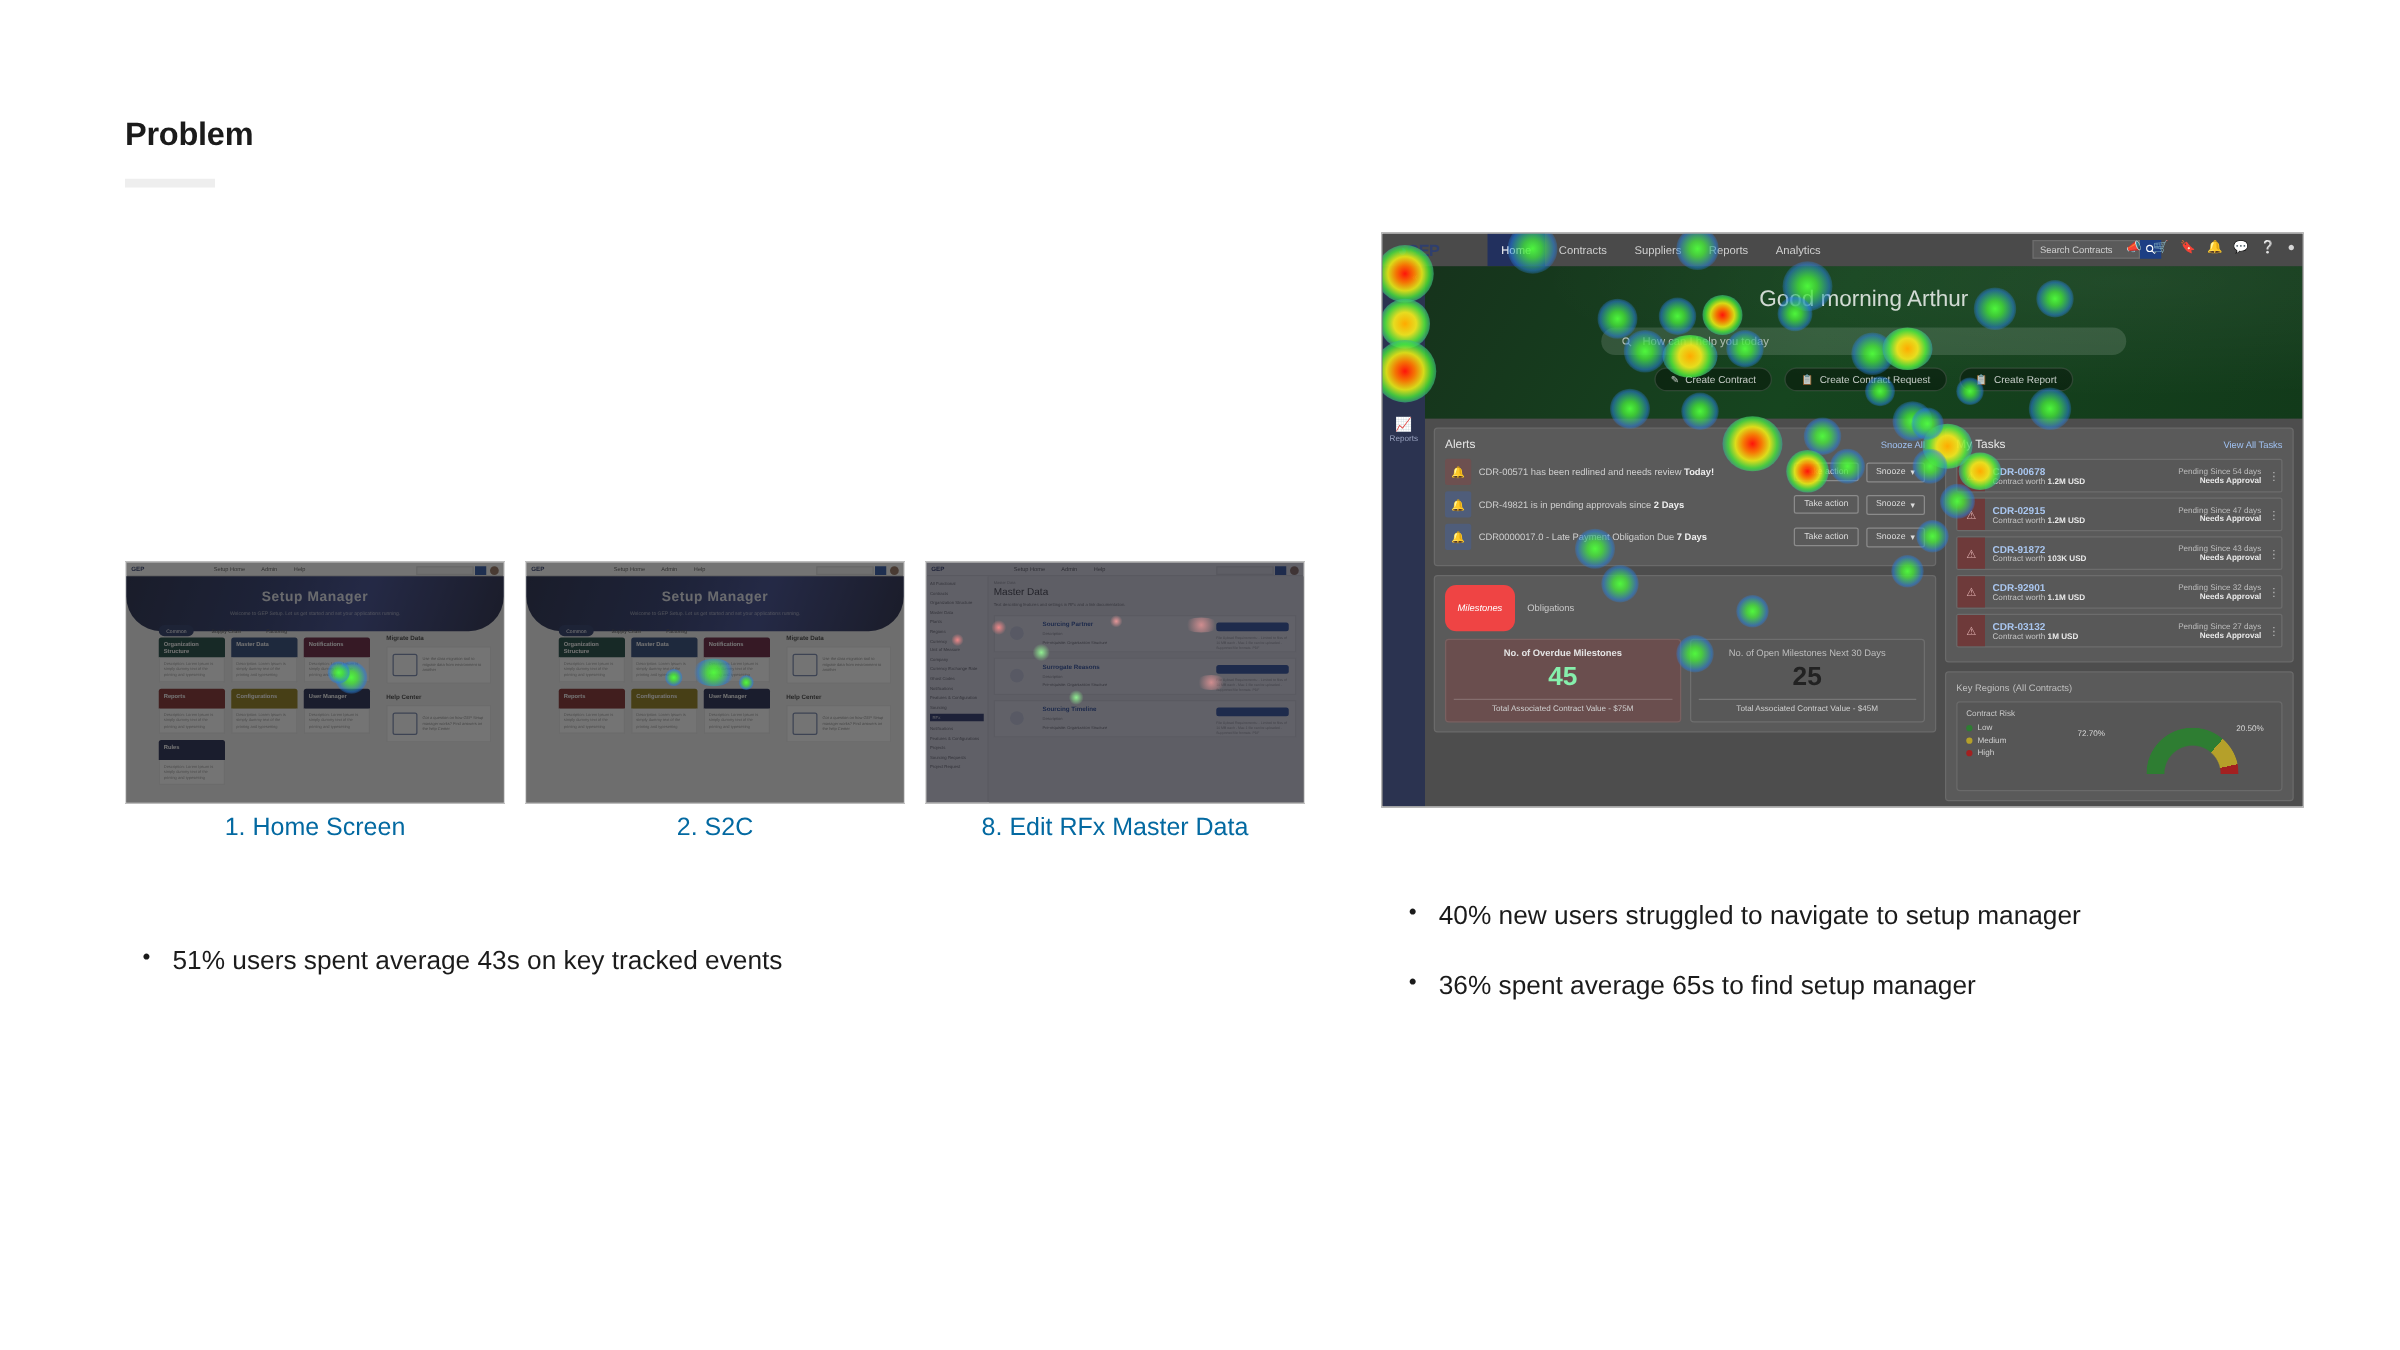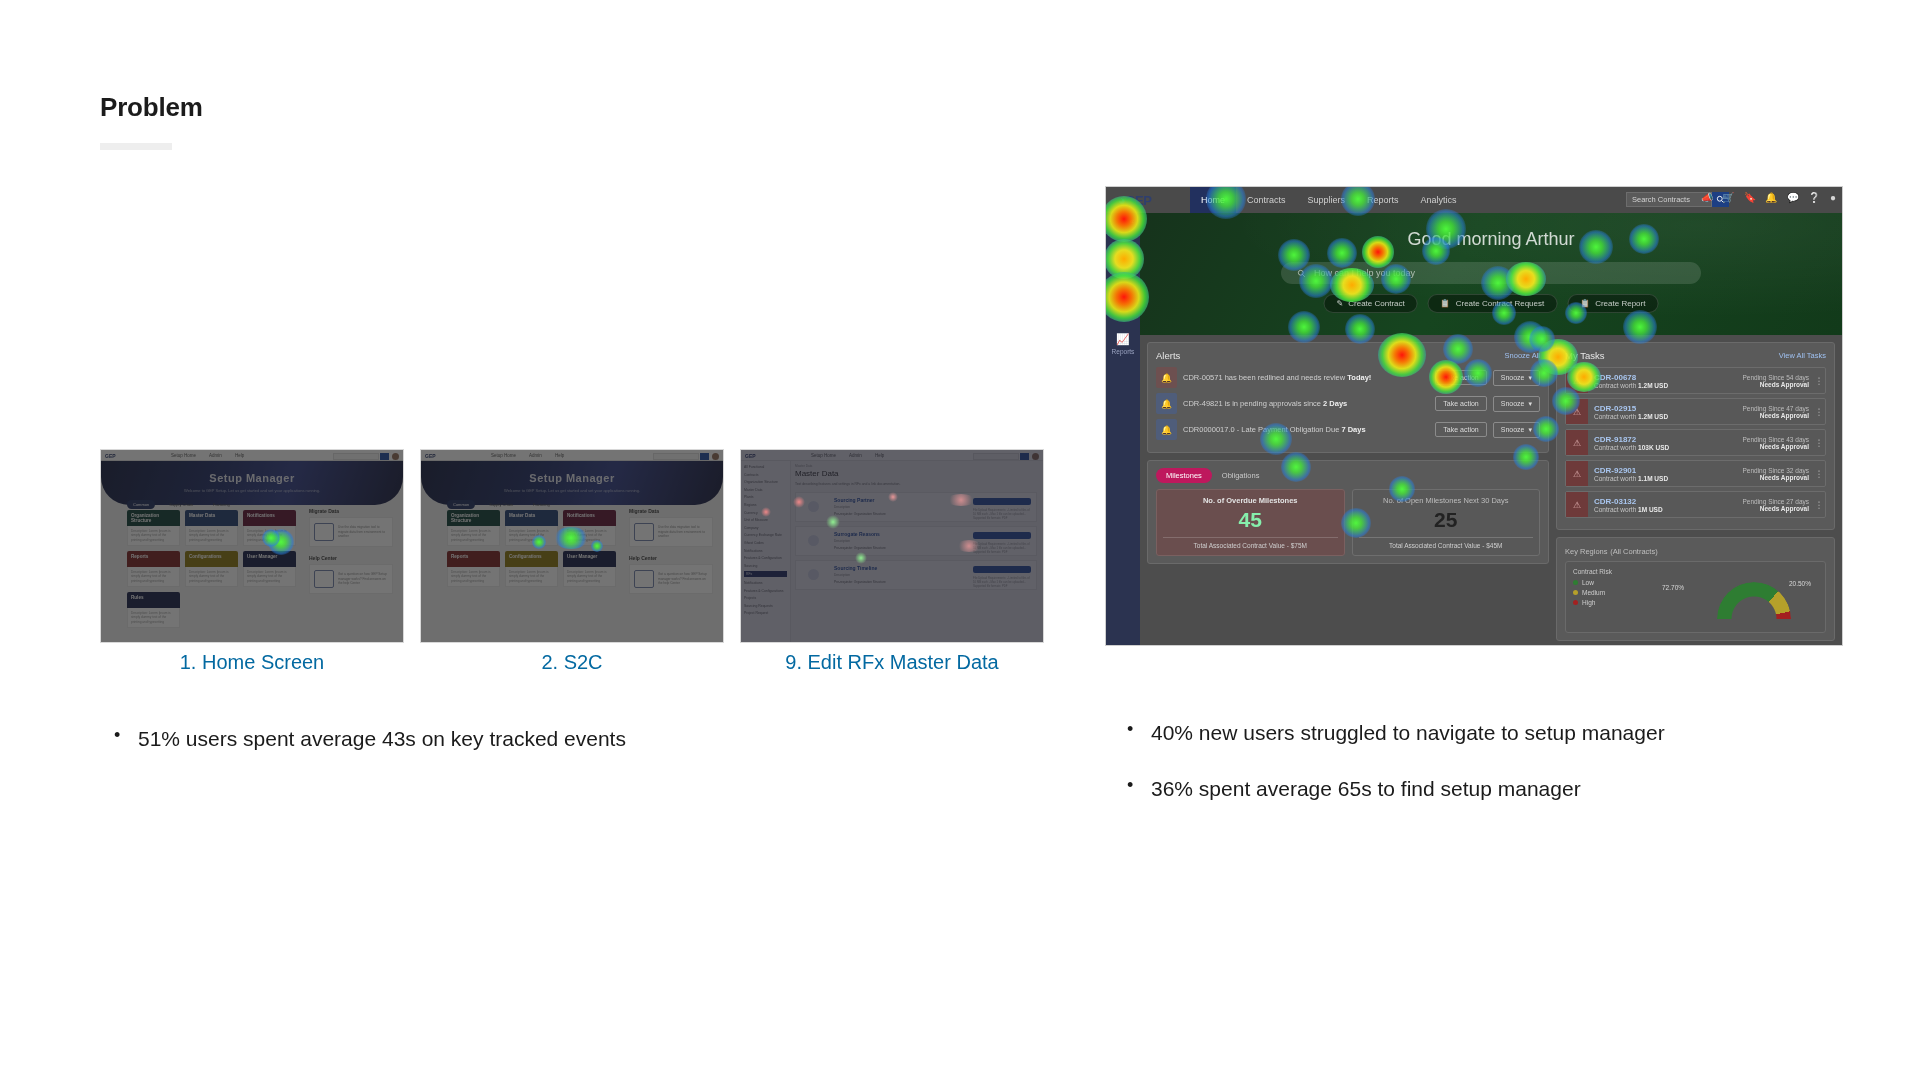--- a/index.html
+++ b/index.html
@@ -92,21 +92,21 @@
   .md-item-btn { position: absolute; right: 5px; top: 5px; width: 58px; height: 7px; background: #1f4aa0; border-radius: 2px; }
   .md-item-req { position: absolute; right: 5px; top: 15px; width: 58px; font-size: 2.8px; color: #9a9a9a; line-height: 1.5; }
   .md-thumbcircle { position: absolute; left: 12px; top: 8px; width: 11px; height: 11px; border-radius: 50%; background: #dfe5f1; }
 
   
   .thumb-dim { position: absolute; inset: 0; background: rgba(30,30,30,0.62); }
   .thumb-2 .thumb-dim { background: rgba(30,30,40,0.70); }
 
   
   .bullets { position: absolute; font-size: 21px; color: #1b1b1b; line-height: 1.42; }
-  .bullets-left  { left: 110px; top: 724px; width: 520px; }
+  .bullets-left  { left: 110px; top: 754px; width: 520px; }
   .bullets-right { left: 1123px; top: 718px; width: 560px; }
   .bullet { position: relative; padding-left: 28px; margin-bottom: 26px; }
   .bullet::before {
     content: "\2022"; position: absolute; left: 4px; top: -1px; font-size: 18px; color: #1b1b1b;
   }
 
   
   .shot {
     position: absolute; left: 1105px; top: 186px; width: 738px; height: 460px;
     overflow: hidden; background: #3f3f3f; border: 1px solid #cfcfcf;
@@ -169,21 +169,21 @@
   .alert-row { display: flex; align-items: center; gap: 6px; margin-bottom: 5px; }
   .alert-ic { width: 21px; height: 21px; border-radius: 2px; background: #6d5050; color: #d9b6b6; font-size: 9px; display: flex; align-items: center; justify-content: center; flex: none; }
   .alert-ic.blue { background: #4f5d7a; color: #c3cee3; }
   .alert-tx { flex: 1; font-size: 7.5px; color: #cfcfcf; }
   .alert-tx b { color: #efefef; }
   .alert-btn { border: 1px solid #8b8b8b; border-radius: 2px; font-size: 7px; color: #dcdcdc; padding: 3px 7px; flex: none; }
   .alert-btn.sz { display: flex; align-items: center; gap: 4px; }
 
   .tabs { display: flex; gap: 10px; align-items: center; margin-bottom: 6px; }
   .tab { font-size: 7.5px; color: #c9c9c9; }
-  .tab.on { background: #be185d; color: #fff; border-radius: 9px; padding: 3px 10px; }
+  .tab.on { background: #ef4444; color: #fff; border-radius: 9px; padding: 14px 10px; font-style: italic; }
   .mcards { display: flex; gap: 7px; }
   .mcard { flex: 1; border: 1px solid #7a6060; background: #6a4e4e; border-radius: 3px; padding: 6px; text-align: center; }
   .mcard.plain { background: #585858; border-color: #6e6e6e; }
   .mcard-t { font-size: 7.5px; color: #e4e4e4; font-weight: bold; }
   .mcard-t span { font-weight: normal; color: #bdbdbd; }
   .mcard-n { font-size: 21px; color: #86efac; font-weight: bold; margin: 3px 0 5px; }
   .mcard.plain .mcard-n { color: #222; }
   .mcard-f { font-size: 6.5px; color: #cfcfcf; border-top: 1px solid rgba(255,255,255,.18); padding-top: 4px; }
 
   .tl-y { font-size: 7px; color: #8fb6e8; }
@@ -462,21 +462,21 @@
       <div class="heat">
         <div class="blob b-g" style="left:25px;top:62px;width:10px;height:10px;background:radial-gradient(circle,rgba(255,140,140,.9),rgba(255,80,80,0) 70%)"></div>
         <div class="blob b-g" style="left:58px;top:52px;width:12px;height:12px;background:radial-gradient(circle,rgba(255,140,140,.9),rgba(255,80,80,0) 70%)"></div>
         <div class="blob b-g" style="left:92px;top:72px;width:14px;height:14px;background:radial-gradient(circle,rgba(150,255,150,.9),rgba(80,255,80,0) 70%)"></div>
         <div class="blob b-g" style="left:120px;top:108px;width:12px;height:12px;background:radial-gradient(circle,rgba(150,255,150,.9),rgba(80,255,80,0) 70%)"></div>
         <div class="blob b-g" style="left:152px;top:47px;width:10px;height:10px;background:radial-gradient(circle,rgba(255,160,160,.85),rgba(255,80,80,0) 70%)"></div>
         <div class="blob b-g" style="left:220px;top:50px;width:30px;height:12px;background:radial-gradient(circle,rgba(255,160,160,.7),rgba(255,80,80,0) 70%)"></div>
         <div class="blob b-g" style="left:228px;top:96px;width:26px;height:12px;background:radial-gradient(circle,rgba(255,160,160,.7),rgba(255,80,80,0) 70%)"></div>
       </div>
     </div>
-    <div class="thumb-cap cap-2">9. Edit RFx Master Data</div>
+    <div class="thumb-cap cap-2">8. Edit RFx Master Data</div>
   </div>
 
   <div class="bullets bullets-left">
     <div class="bullet">51% users spent average 43s on key tracked events</div>
   </div>
   <div class="bullets bullets-right">
     <div class="bullet">40% new users struggled to navigate to setup manager</div>
     <div class="bullet">36% spent average 65s to find setup manager</div>
   </div>
 

